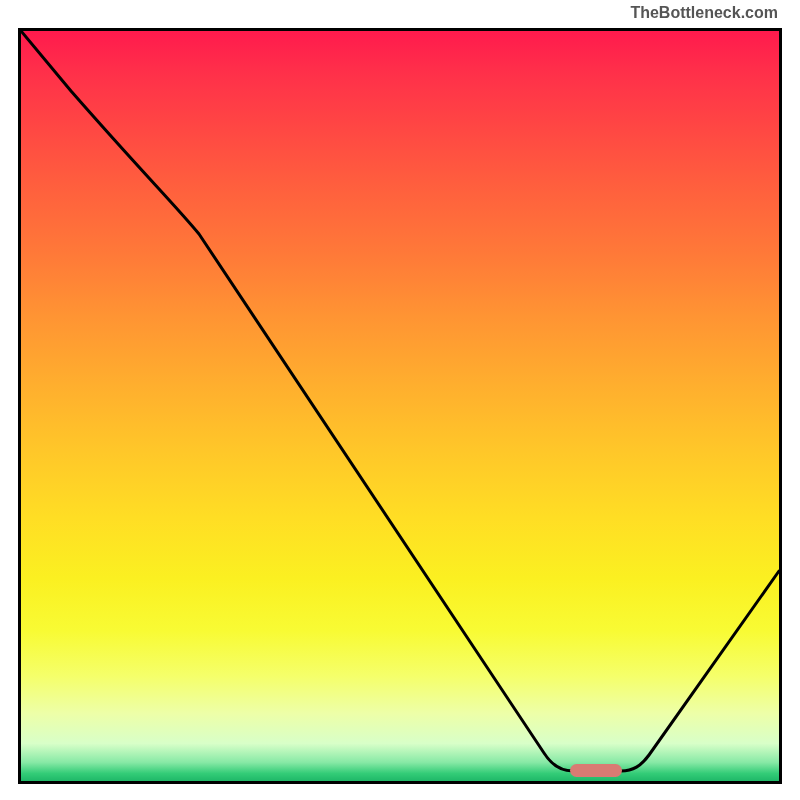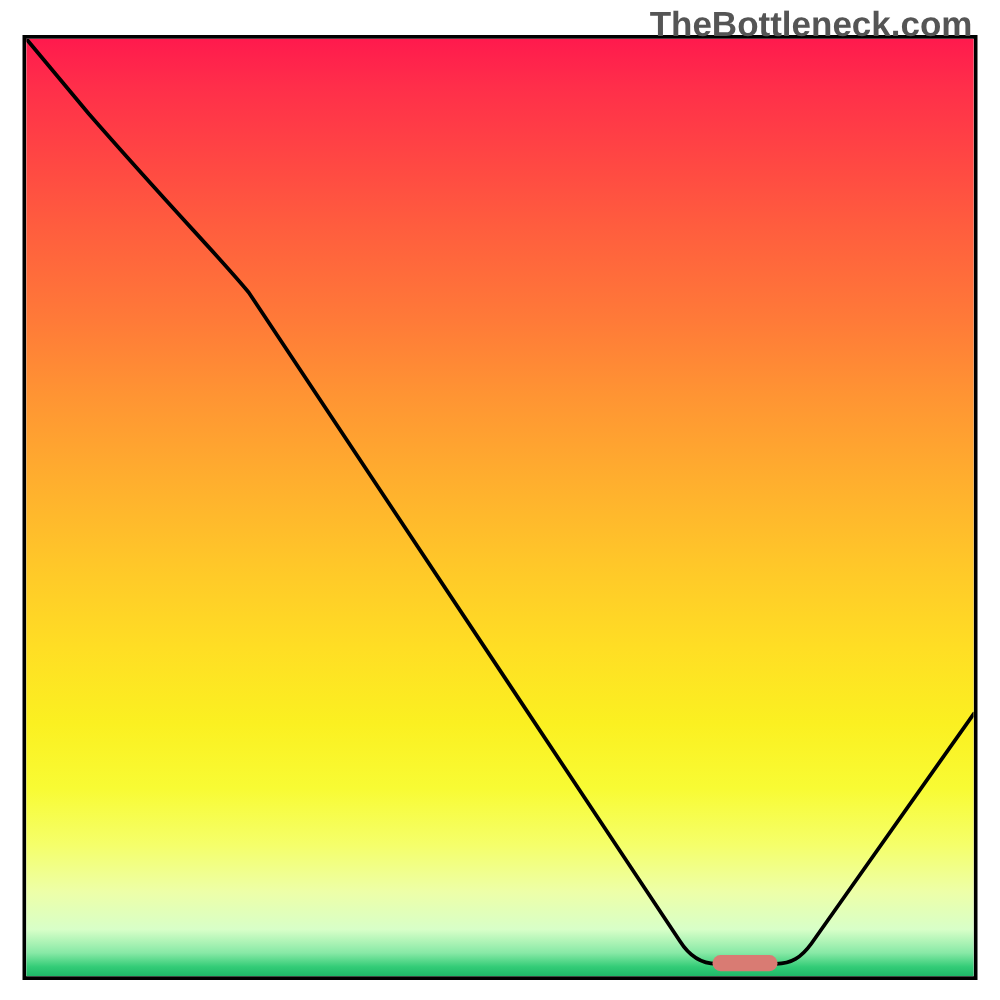--- a/index.html
+++ b/index.html
@@ -7,21 +7,21 @@
     width: 800px;
     height: 800px;
     background: #ffffff;
     font-family: Arial, sans-serif;
     position: relative;
   }
   .watermark {
     position: absolute;
     top: 4px;
     right: 22px;
-    font-size: 28px;
+    font-size: 16px;
     font-weight: bold;
     color: #555555;
     z-index: 10;
   }
   .chart-container {
     position: absolute;
     left: 18px;
     top: 28px;
     width: 764px;
     height: 756px;

